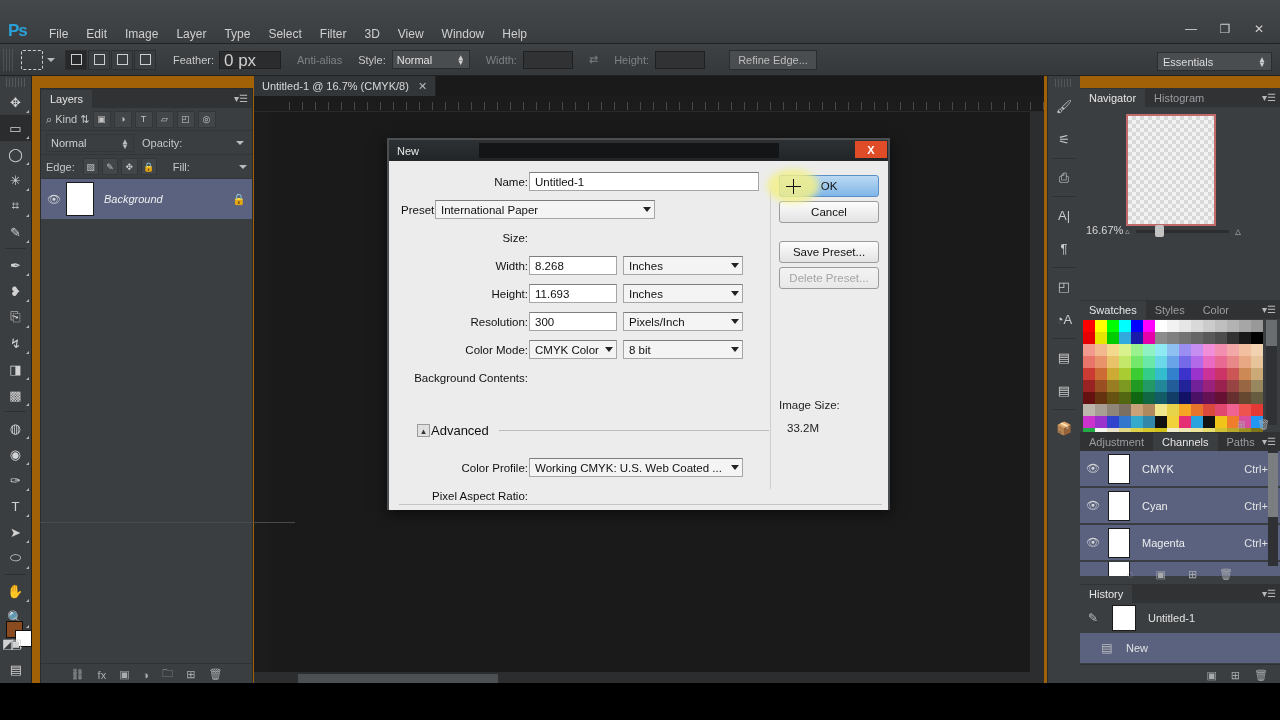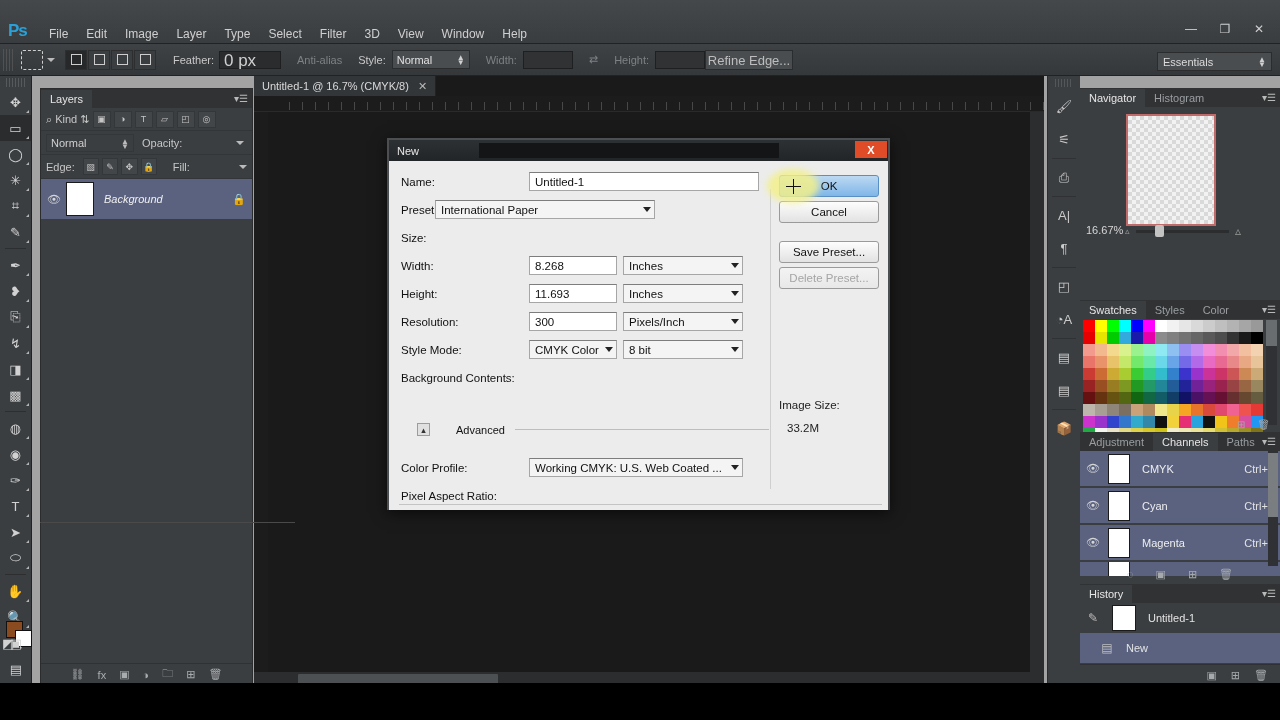--- a/index.html
+++ b/index.html
@@ -1,19 +1,19 @@
 <!DOCTYPE html>
 <html><head>
 <meta charset="utf-8">
 <style>
   * { box-sizing: border-box; margin:0; padding:0; }
   html,body { width:1280px; height:720px; overflow:hidden; background:#000; }
   body { font-family:"Liberation Sans", sans-serif; font-size:11px; color:#d4d4d4; }
 
-  #app { position:relative; width:1280px; height:717px; background:#a3a3a3; }
+  #app { position:relative; width:1280px; height:717px; background:#a16207; }
 
   
   .menubar { position:absolute; left:0; top:0; width:1280px; height:44px;
              background:linear-gradient(#45484b,#3a3d40); border-bottom:1px solid #222; }
   .ps-logo { position:absolute; left:8px; top:21px; width:28px; height:22px;
              color:#2aa1d8; font-weight:bold; font-size:17px; letter-spacing:-1px; }
   .menu-items { position:absolute; left:40px; top:24px; display:flex; }
   .menu-item { padding:3px 9px; font-size:12px; color:#cfcfcf; }
 
   .win-btns { position:absolute; right:4px; top:18px; display:flex; }
@@ -35,22 +35,22 @@
   .seg-btn.active { background:#26282a; }
   .seg-box { width:11px;height:11px;border:1px solid #cdcdcd; }
   .opt-label { margin-left:16px; color:#c9c9c9; font-size:11px; }
   .opt-input { margin-left:5px; width:62px; height:18px; background:#2a2c2e;
                border:1px solid #1d1f21; color:#d0d0d0; font-size:17px; padding:0 4px; line-height:18px; }
   .opt-dim { color:#7e8184; }
   .opt-sel { margin-left:6px; width:78px;height:19px;background:#4a4d50;border:1px solid #2a2c2e;
              color:#e0e0e0;font-size:11px;padding:0 4px;line-height:18px;position:relative; }
   .opt-sel .arrows { position:absolute;right:4px;top:4px;color:#d0d0d0;font-size:8px;line-height:5px;}
   .opt-small { margin-left:6px;width:50px;height:18px;background:#303234;border:1px solid #1d1f21; }
-  .refine { width:88px;height:20px;background:#4a4d50;border:1px solid #2a2c2e;
-            color:#bdbdbd;font-size:13px;text-align:center;line-height:19px; }
+  .refine { margin-left:24px;width:88px;height:20px;background:#4a4d50;border:1px solid #2a2c2e;
+            color:#bdbdbd;font-size:11px;text-align:center;line-height:19px; }
   .essentials { position:absolute; right:8px; top:52px; width:115px;height:19px;background:#4a4d50;
                 border:1px solid #2a2c2e;color:#dcdcdc;font-size:11px;padding:0 5px;line-height:18px; }
   .essentials .arrows { position:absolute;right:5px;top:4px;color:#d0d0d0;font-size:8px;line-height:5px;}
 
   
   .toolbar { position:absolute; left:0; top:76px; width:32px; height:610px;
              background:#3b3e41; border-right:1px solid #222; }
   .tb-grip { height:9px; background:repeating-linear-gradient(to right,#6d7073 0 1px,transparent 1px 3px);
              opacity:.55; margin:2px 6px; }
   .tool { position:relative; height:26px; display:flex; align-items:center; justify-content:center;
@@ -160,21 +160,21 @@
   .dlg { position:absolute; left:387px; top:138px; width:503px; height:372px;
          background:#ececec; border:2px solid #4c4f52; box-shadow:0 3px 14px rgba(0,0,0,.6); }
   .dlg-title { height:21px; background:linear-gradient(#2e3134,#222527); display:flex; align-items:center;
                color:#e7e7e7; font-size:11px; padding-left:8px; position:relative; }
   .dlg-title .smear { position:absolute; left:90px; top:3px; width:300px; height:15px; background:#141516; }
   .dlg-close { position:absolute; right:1px; top:1px; width:32px; height:17px; background:#e04c27;
                color:#fff; font-size:11px; display:flex; align-items:center; justify-content:center; font-weight:bold; }
   .dlg-body { position:relative; height:349px; background:#ececec; padding-top:10px; }
   .frm { position:absolute; left:12px; top:10px; width:370px; }
   .row { display:flex; align-items:center; height:21px; margin-bottom:7px; }
-  .lbl { color:#111; font-size:11.5px; text-align:left; padding-right:1px; }
+  .lbl { color:#111; font-size:11.5px; text-align:right; padding-right:1px; }
   .txt { height:19px; background:#fff; border:1px solid #a6a6a6; border-top-color:#7d7d7d;
          color:#111; font-size:11.5px; padding:0 5px; line-height:18px; }
   .combo { height:19px; background:#f4f4f4; border:1px solid #a6a6a6; border-top-color:#7d7d7d;
            color:#111; font-size:11.5px; padding:0 5px; line-height:18px; position:relative; }
   .combo .cv { position:absolute; right:3px; top:6px; width:0;height:0;
                border-left:4px solid transparent;border-right:4px solid transparent;border-top:5px solid #222; }
   .btns { position:absolute; left:390px; top:14px; width:100px; }
   .btn { height:22px; border:1px solid #9a9a9a; border-radius:3px; background:linear-gradient(#fdfdfd,#e2e2e2);
          color:#111; font-size:11.5px; display:flex; align-items:center; justify-content:center; margin-bottom:4px; }
   .btn.primary { background:linear-gradient(#bcd9f2,#7fb6e8); border-color:#5a8fc4; }
@@ -183,21 +183,21 @@
              background:#f2f08a; opacity:.85; filter:blur(3px); }
   .crosshair { position:absolute; left:7px; top:4px; width:15px; height:15px; }
   .crosshair:before,.crosshair:after { content:""; position:absolute; background:#111; }
   .crosshair:before { left:7px; top:0; width:1px; height:15px; }
   .crosshair:after { left:0; top:7px; width:15px; height:1px; }
   .imgsize-lbl { position:absolute; left:390px; top:238px; color:#222; font-size:11.5px; }
   .imgsize-val { position:absolute; left:398px; top:261px; color:#222; font-size:11.5px; }
   .adv { position:absolute; left:28px; top:262px; display:flex; align-items:center; width:352px; }
   .adv-btn { width:13px;height:13px;background:#e0e0e0;border:1px solid #9c9c9c;color:#333;font-size:9px;
              display:flex;align-items:center;justify-content:center; }
-  .adv-txt { margin-left:26px; color:#111; font-size:11px;text-align:center; }
+  .adv-txt { margin-left:1px; color:#111; font-size:13px;text-align:center; }
   .adv-rule { flex:1; height:1px; background:#bdbdbd; margin-left:10px; }
   .dlg-inner { position:absolute; left:10px; top:343px; width:483px; height:1px; background:#c4c4c4; }
   .vsep { position:absolute; left:381px; top:28px; width:1px; height:300px; background:#cfcfcf; }
 
   .win-taskbar { position:absolute; left:0; bottom:0; width:1280px; height:34px; background:#000; }
 </style>
 </head>
 <body>
 
 <div id="app">
@@ -680,21 +680,21 @@
         <div class="row">
           <div class="lbl" style="width:128px">Resolution:</div>
           <div class="txt" style="width:88px">300</div>
           <div class="combo" style="width:120px;margin-left:6px">
             <span>Pixels/Inch</span>
             <span class="cv"></span>
           </div>
         </div>
 
         <div class="row">
-          <div class="lbl" style="width:128px">Style Mode:</div>
+          <div class="lbl" style="width:128px">Color Mode:</div>
           <div class="combo" style="width:88px">
             <span>CMYK Color</span>
             <span class="cv"></span>
           </div>
           <div class="combo" style="width:120px;margin-left:6px">
             <span>8 bit</span>
             <span class="cv"></span>
           </div>
         </div>
 

